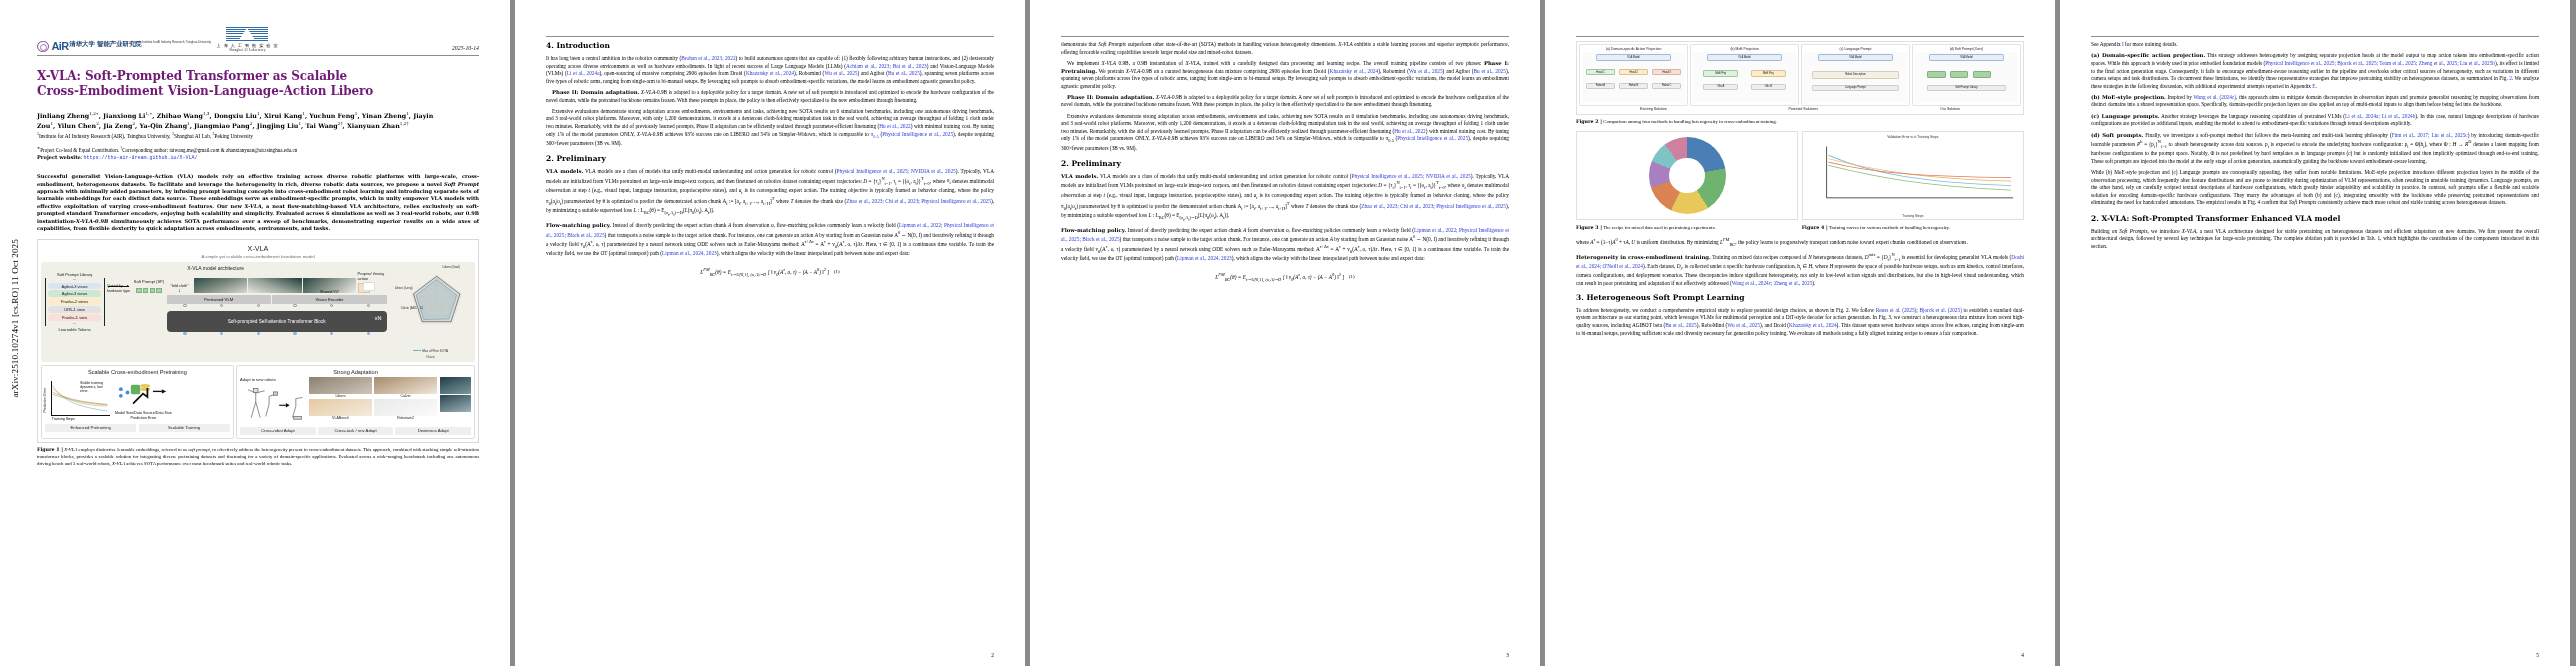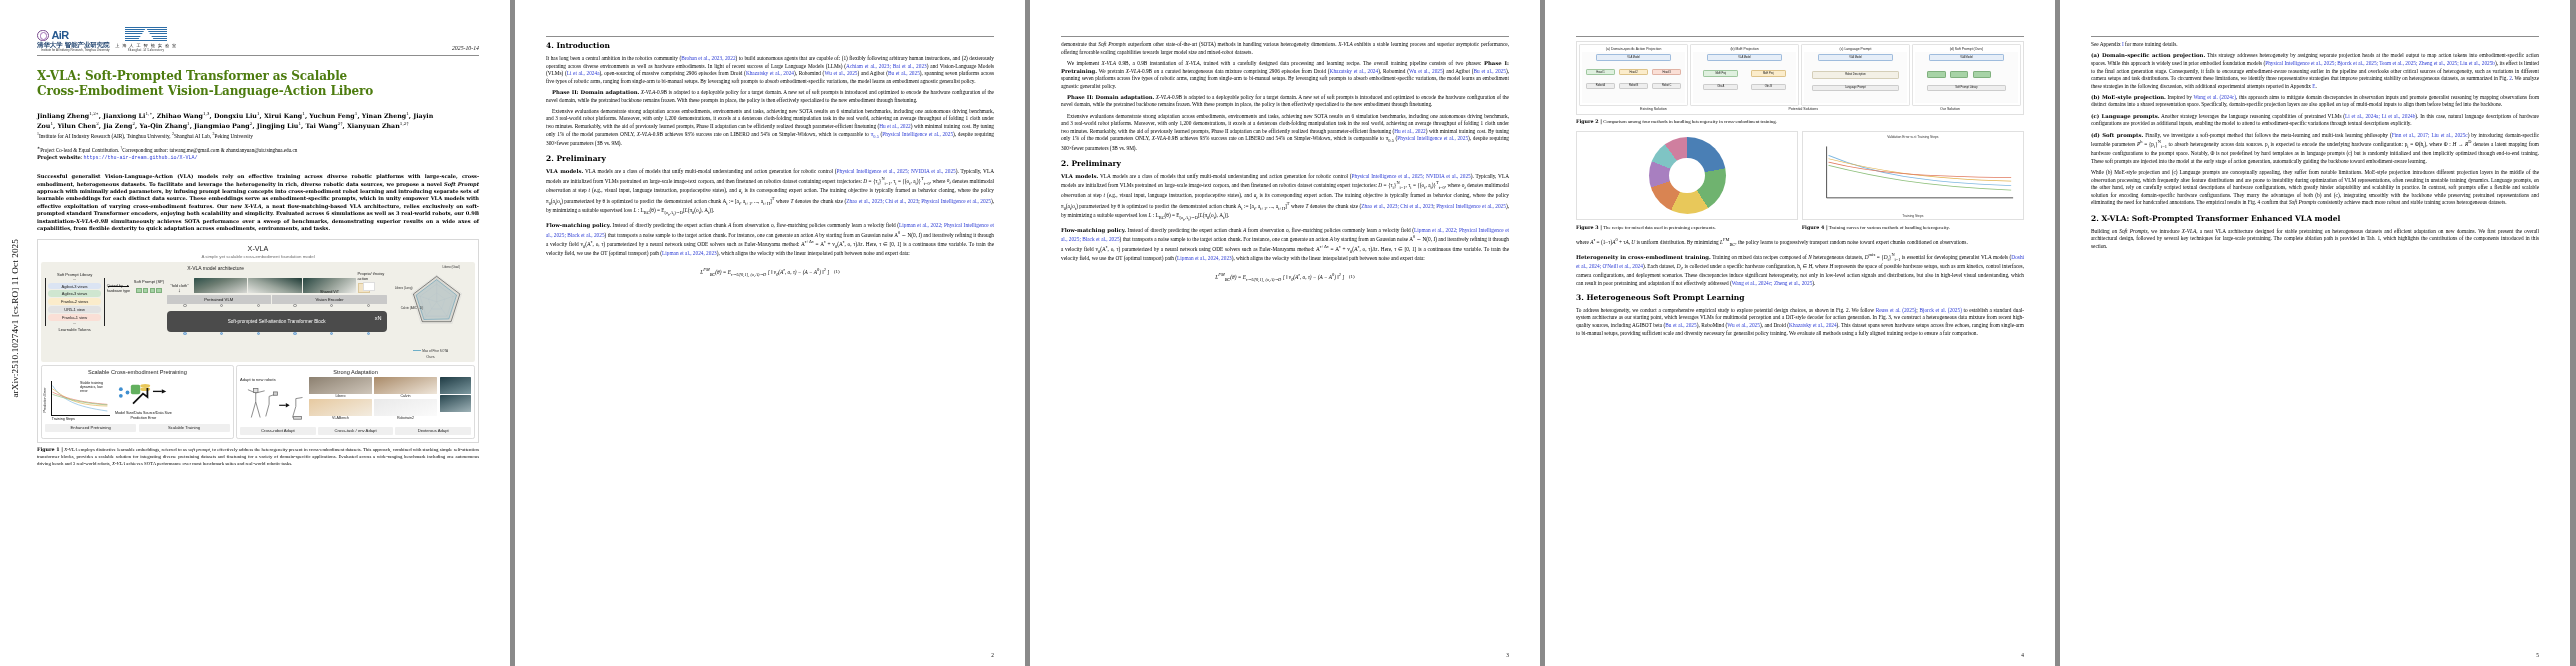--- a/index.html
+++ b/index.html
@@ -46,21 +46,21 @@
   .pg-header {
     display: flex;
     align-items: flex-end;
     justify-content: space-between;
     border-bottom: 0.9px solid #8d8d8d;
     padding-bottom: 2.2px;
     margin-bottom: 4.4px;
     min-height: 31px;
   }
   .logos { display: flex; align-items: flex-end; gap: 5.6px; }
-  .logo-air { display: flex; flex-direction: column; gap: 0.6px; text-align: right; }
+  .logo-air { display: flex; flex-direction: row; gap: 0.6px; }
   .logo-air-top { display: flex; align-items: center; gap: 2.8px; }
   .air-seal {
     width: 11.7px; height: 11.7px; border-radius: 50%;
     border: 1.1px solid #7a4d8f;
     position: relative;
     background: #fff;
   }
   .air-seal:after {
     content: ""; position: absolute; left: 1.9px; top: 1.9px;
     width: 5.6px; height: 5.6px; border-radius: 50%;
@@ -111,21 +111,21 @@
   }
   .pg-header.plain { justify-content: flex-start; min-height: 12.2px; }
 
   
   h1.paper-title {
     font-family: "DejaVu Serif", serif;
     font-size: 12px;
     line-height: 1.24;
     font-weight: bold;
     margin: 13.3px 0 0 0;
-    color: #4d7c0f;
+    color: #701a75;
     letter-spacing: -0.1px;
   }
   .authors {
     font-family: "DejaVu Serif", serif;
     font-weight: bold;
     font-size: 6.3px;
     line-height: 1.42;
     margin-top: 12.2px;
     color: #000;
   }

